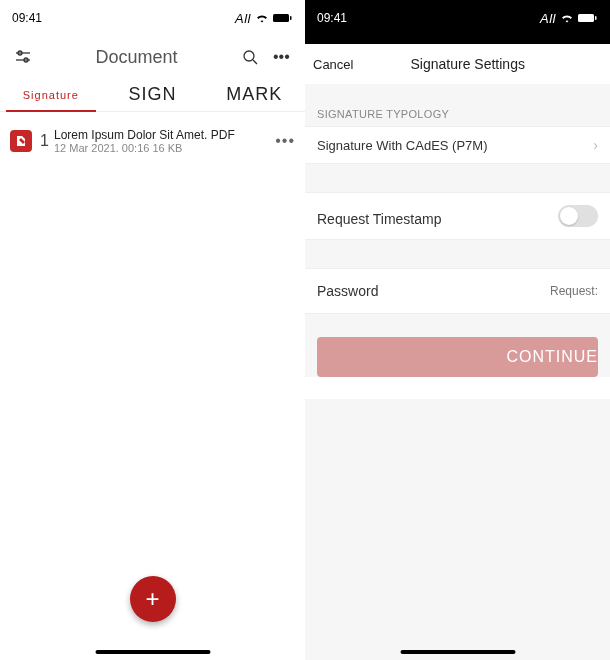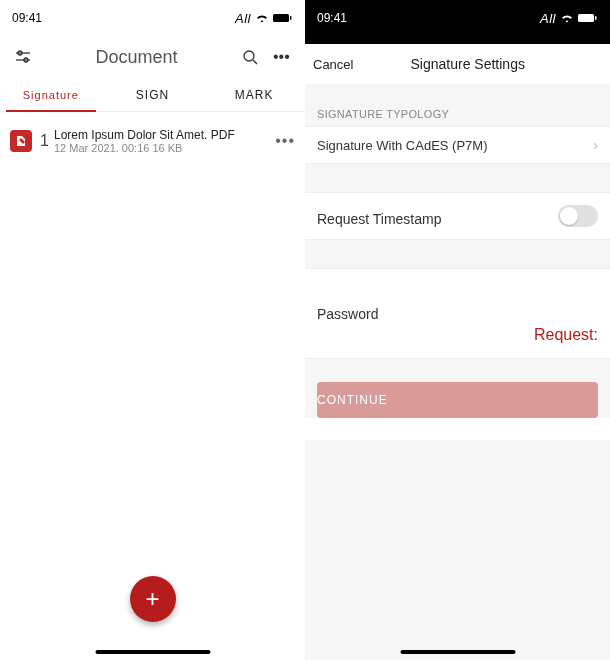--- a/index.html
+++ b/index.html
@@ -65,21 +65,21 @@
   .tabs {
     display: flex;
     height: 34px;
     border-bottom: 1px solid #eee;
   }
   .tab {
     flex: 1;
     display: flex;
     align-items: center;
     justify-content: center;
-    font-size: 12px;
+    font-size: 18px;
     color: #222;
     letter-spacing: 1px;
     position: relative;
   }
   .tab.active {
     color: #c02020;
     font-size: 11px;
   }
   .tab.active::after {
     content: '';
@@ -252,33 +252,32 @@
     padding: 14px 12px;
     background: #fff;
     border-top: 0.5px solid #eee;
     border-bottom: 0.5px solid #eee;
     font-size: 14px;
     gap: 40px;
   }
   .password-row .label { color: #333; }
   .password-row .placeholder {
     margin-left: auto;
-    color: #b91c1c;
-    font-size: 16px;
-    margin-top: 43px;
+    color: #737373;
+    font-size: 12px;
   }
 
   .continue-btn {
     margin: 22px 12px;
     background: #d99a9a;
     color: #fff;
-    text-align: left;
+    text-align: right;
     padding: 11px 0;
     border-radius: 4px;
-    font-size: 12px;
+    font-size: 16px;
     letter-spacing: 1px;
   }
 
   .rest-bg {
     background: #f6f6f6;
     flex: 1;
     height: 300px;
   }
 
   svg { display: block; }

